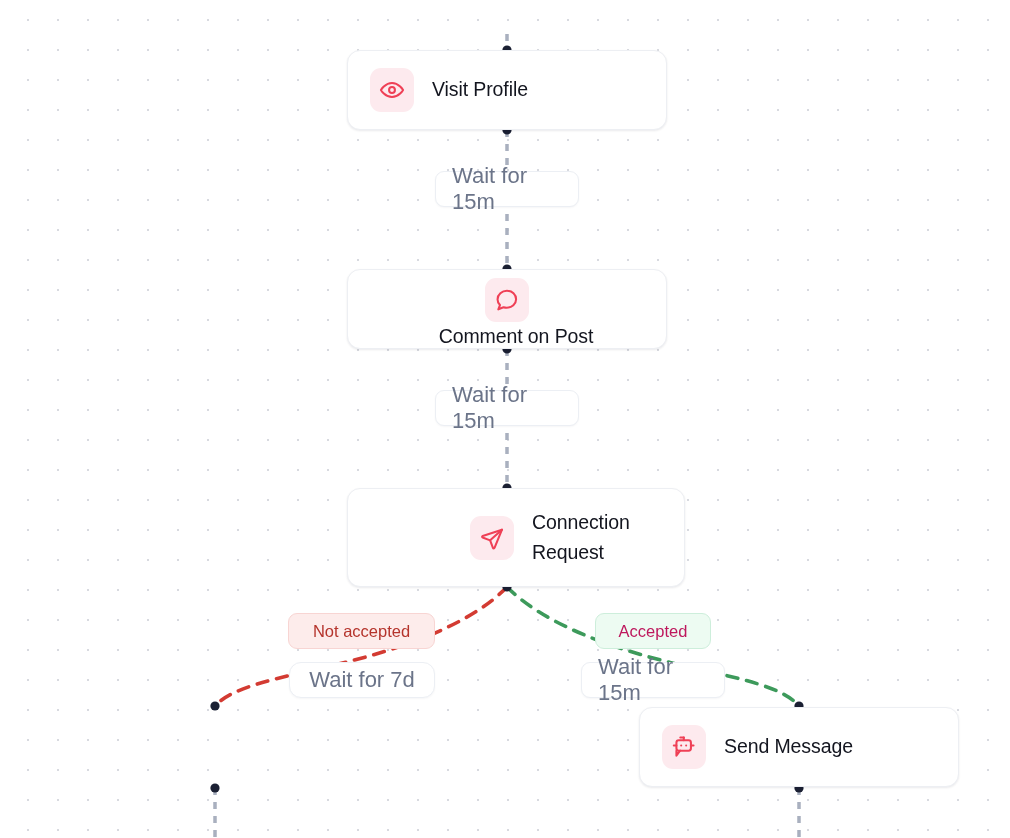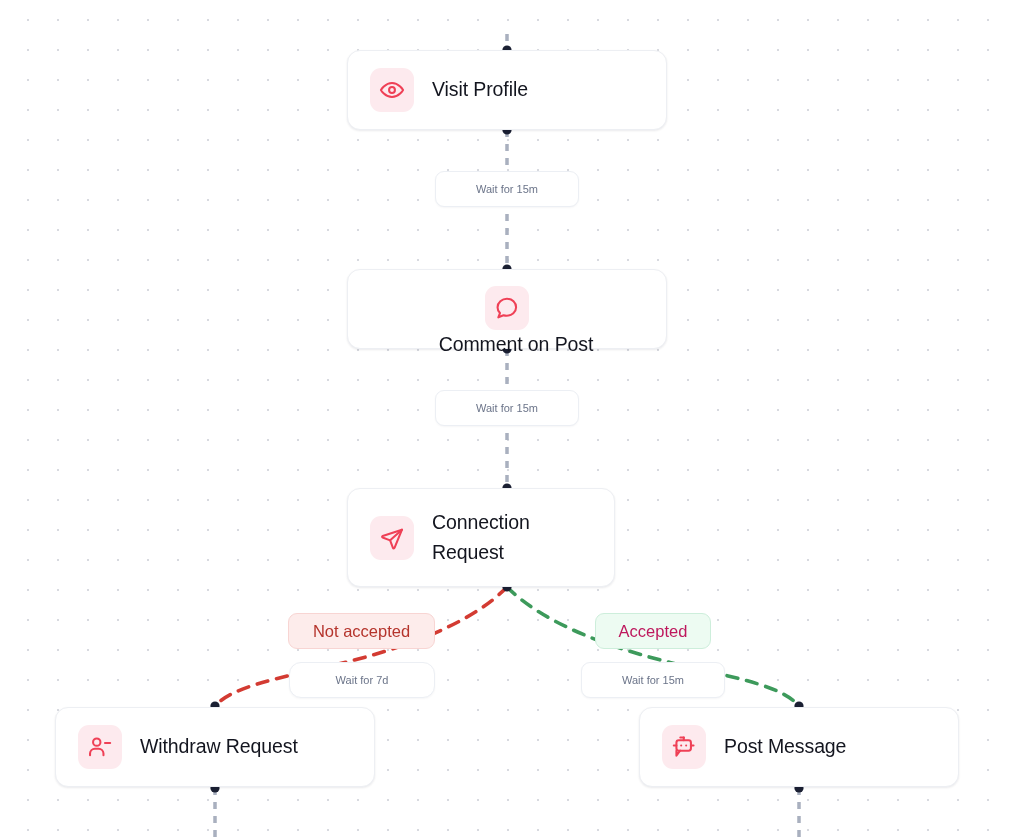--- a/index.html
+++ b/index.html
@@ -27,21 +27,21 @@
   }
   
   .node {
     position: absolute;
     background: #ffffff;
     border: 1px solid #edeff3;
     border-radius: 13px;
     box-shadow: 0 1px 2px rgba(16,24,40,0.05), 0 1px 3px rgba(16,24,40,0.04);
     display: flex;
     align-items: center;
-    padding: 16px 22px;
+    padding: 8px 22px;
   }
   .node .icon-tile {
     width: 44px;
     height: 44px;
     border-radius: 11px;
     background: #fdeaee;
     display: flex;
     align-items: center;
     justify-content: center;
     flex: 0 0 44px;
@@ -61,21 +61,21 @@
   .wait-chip {
     position: absolute;
     height: 36px;
     background: #ffffff;
     border: 1px solid #eceff4;
     border-radius: 9px;
     box-shadow: 0 1px 2px rgba(16,24,40,0.04);
     display: flex;
     align-items: center;
     justify-content: center;
-    font-size: 11px;
+    font-size: 22px;
     color: #6b7489;
     padding: 0 16px;
   }
 
   
   .branch-chip {
     position: absolute;
     height: 36px;
     border-radius: 9px;
     display: flex;
@@ -147,21 +147,21 @@
         <path d="M20.4 11.3c0 4.3-3.9 7.8-8.7 7.8-1 0-2-.15-2.9-.43L4 20.6l1.5-3.9a7.4 7.4 0 0 1-2.2-5.4c0-4.3 3.9-7.8 8.7-7.8s8.4 3.5 8.4 7.8z"></path>
       </svg>
     </span>
     <span class="node-label">Comment on Post</span>
   </div>
 
   <div class="wait-chip" style="left:435px; top:390px; width:144px;">
     <span>Wait for 15m</span>
   </div>
 
-  <div class="node" style="left:347px; top:488px; width:268px; height:99px;">
+  <div class="node" style="left:347px; top:488px; width:338px; height:99px;justify-content:flex-end;">
     <span class="icon-tile">
       <svg width="26" height="26" viewBox="0 0 24 24" fill="none" stroke="#ef4056" stroke-width="1.9" stroke-linecap="round" stroke-linejoin="round">
         <path d="M21.2 4.3 3.4 10.1c-.7.23-.72 1.2-.03 1.46l6.9 2.6 2.6 6.9c.26.69 1.23.67 1.46-.03L21.2 4.3z"></path>
         <path d="M10.3 14.1 21.2 4.3"></path>
       </svg>
     </span>
     <span class="node-label two-line">Connection Request</span>
   </div>
 
   <div class="branch-chip negative" style="left:288px; top:613px; width:147px;">
@@ -173,40 +173,30 @@
   </div>
 
   <div class="wait-chip" style="left:289px; top:662px; width:146px;border-radius:12px;">
     <span>Wait for 7d</span>
   </div>
 
   <div class="wait-chip" style="left:581px; top:662px; width:144px;">
     <span>Wait for 15m</span>
   </div>
 
-  <div class="node" style="left:55px; top:707px; width:320px; height:80px;">
-    <span class="icon-tile">
-      <svg width="26" height="26" viewBox="0 0 24 24" fill="none" stroke="#ef4056" stroke-width="1.9" stroke-linecap="round" stroke-linejoin="round">
-        <circle cx="9" cy="7.5" r="3.4"></circle>
-        <path d="M2.8 19.5v-1.4a4.5 4.5 0 0 1 4.5-4.5h3.4a4.5 4.5 0 0 1 4.5 4.5v1.4"></path>
-        <path d="M16.6 8.3h4.8"></path>
-      </svg>
-    </span>
-    <span class="node-label">Withdraw Request</span>
-  </div>
 
   <div class="node" style="left:639px; top:707px; width:320px; height:80px;">
     <span class="icon-tile">
       <svg width="26" height="26" viewBox="0 0 24 24" fill="none" stroke="#ef4056" stroke-width="1.9" stroke-linecap="round" stroke-linejoin="round">
         <path d="M11.8 3.2v2.6"></path>
         <path d="M8.6 3.2h3.2"></path>
         <rect x="5" y="5.8" width="13.4" height="9.6" rx="2.2"></rect>
         <path d="M5 15.4v4.6l3.4-4.6"></path>
         <path d="M2.6 10.6h2.4"></path>
         <path d="M18.4 10.6h2.4"></path>
         <circle cx="9.4" cy="10.6" r=".95" fill="#ef4056" stroke="none"></circle>
         <circle cx="14" cy="10.6" r=".95" fill="#ef4056" stroke="none"></circle>
       </svg>
     </span>
-    <span class="node-label">Post Message</span>
+    <span class="node-label">Send Message</span>
   </div>
 
 </div>
 
 </body></html>

